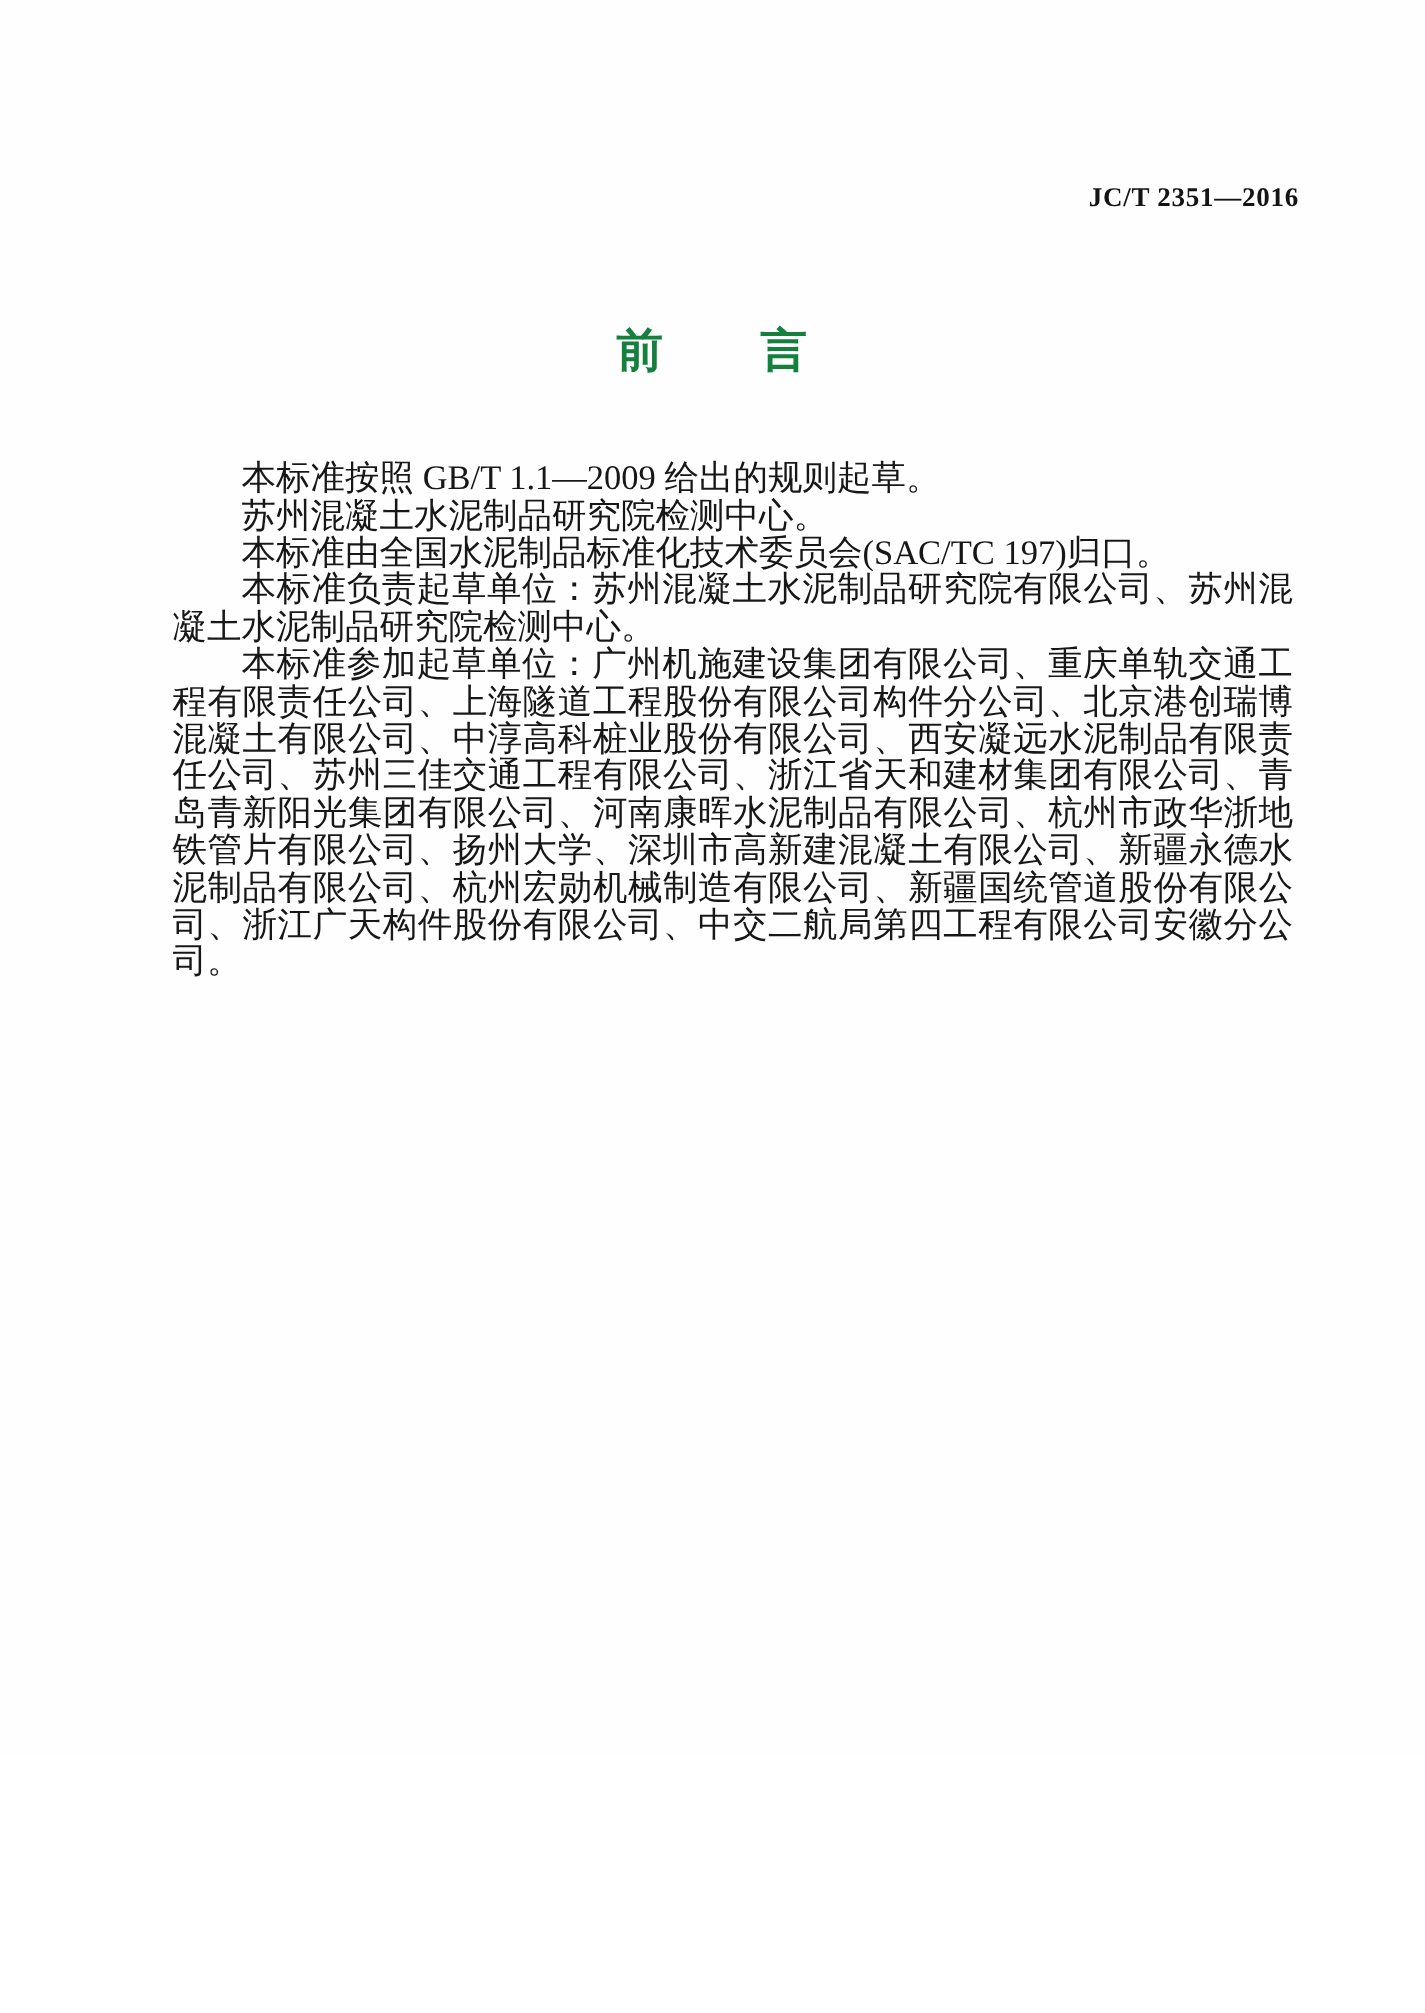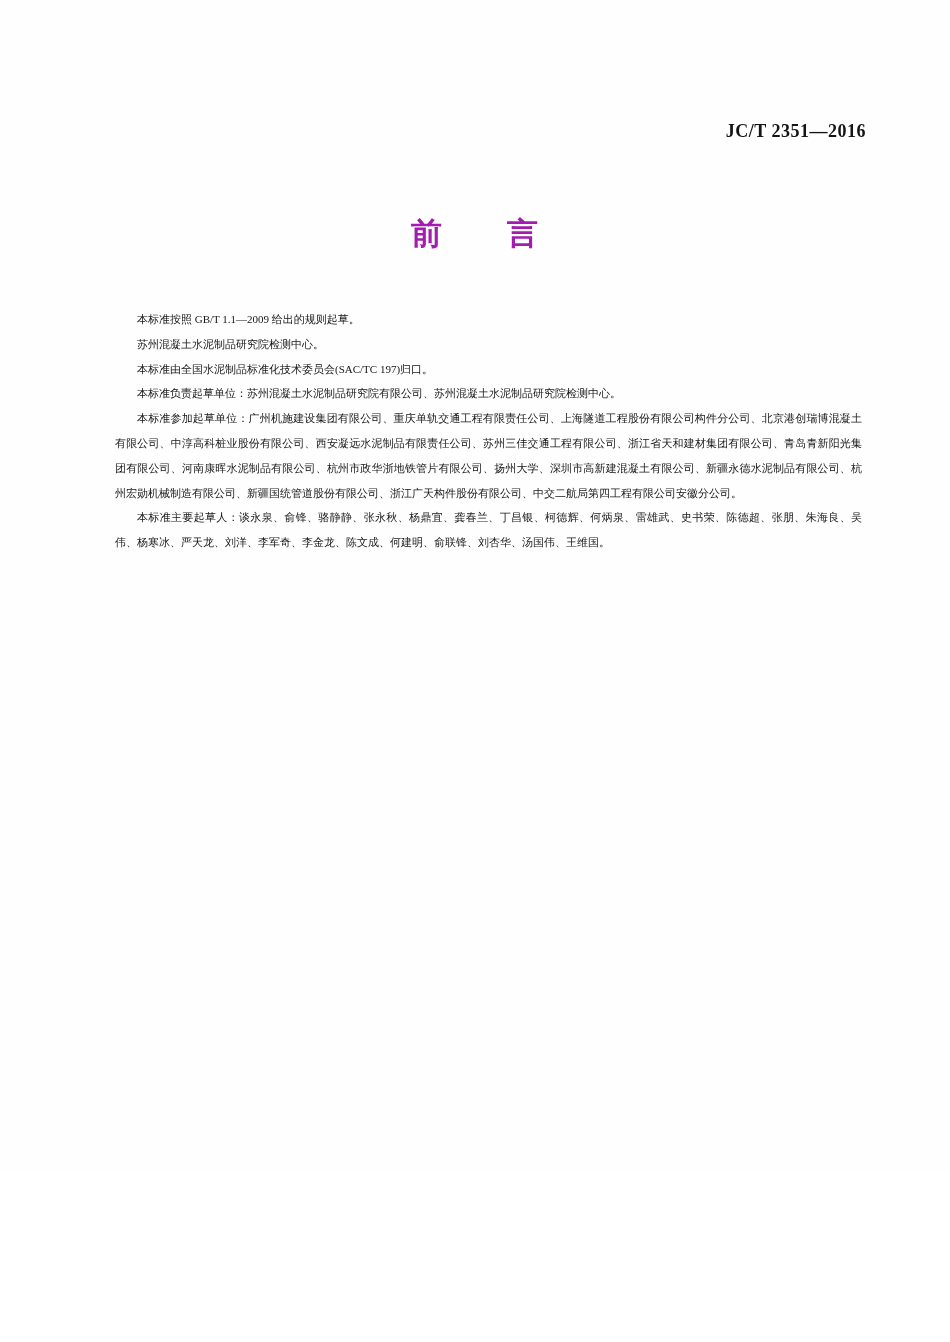--- a/index.html
+++ b/index.html
@@ -29,29 +29,29 @@
   }
   .doc-title {
     position: absolute;
     top: 213px;
     left: 0;
     width: 100%;
     text-align: center;
     font-size: 31px;
     font-weight: bold;
     font-family: "DejaVu Sans", "Liberation Sans", sans-serif;
-    color: #a21caf;
+    color: #15803d;
     letter-spacing: 1px;
   }
   .content {
     position: absolute;
     top: 307px;
     left: 115px;
     width: 747px;
-    font-size: 11px;
+    font-size: 23px;
     line-height: 24.8px;
     text-align: justify;
     text-justify: inter-ideograph;
     color: #171717;
   }
   .content p {
     margin: 0;
     padding: 0;
     text-indent: 2em;
   }
@@ -72,18 +72,17 @@
   <div class="standard-code">JC/T 2351—2016</div>
 
   <div class="doc-title">前　　言</div>
 
   <div class="content">
       <p>本标准按照 GB/T 1.1—2009 给出的规则起草。</p>
       <p>苏州混凝土水泥制品研究院检测中心。</p>
       <p>本标准由全国水泥制品标准化技术委员会(SAC/TC 197)归口。</p>
       <p>本标准负责起草单位：苏州混凝土水泥制品研究院有限公司、苏州混凝土水泥制品研究院检测中心。</p>
       <p>本标准参加起草单位：广州机施建设集团有限公司、重庆单轨交通工程有限责任公司、上海隧道工程股份有限公司构件分公司、北京港创瑞博混凝土有限公司、中淳高科桩业股份有限公司、西安凝远水泥制品有限责任公司、苏州三佳交通工程有限公司、浙江省天和建材集团有限公司、青岛青新阳光集团有限公司、河南康晖水泥制品有限公司、杭州市政华浙地铁管片有限公司、扬州大学、深圳市高新建混凝土有限公司、新疆永德水泥制品有限公司、杭州宏勋机械制造有限公司、新疆国统管道股份有限公司、浙江广天构件股份有限公司、中交二航局第四工程有限公司安徽分公司。</p>
-      <p>本标准主要起草人：谈永泉、俞锋、骆静静、张永秋、杨鼎宜、龚春兰、丁昌银、柯德辉、何炳泉、雷雄武、史书荣、陈德超、张朋、朱海良、吴伟、杨寒冰、严天龙、刘洋、李军奇、李金龙、陈文成、何建明、俞联锋、刘杏华、汤国伟、王维国。</p>
     </div>
 
   <div class="page-number">I</div>
 
 </div>
 
 </body></html>

